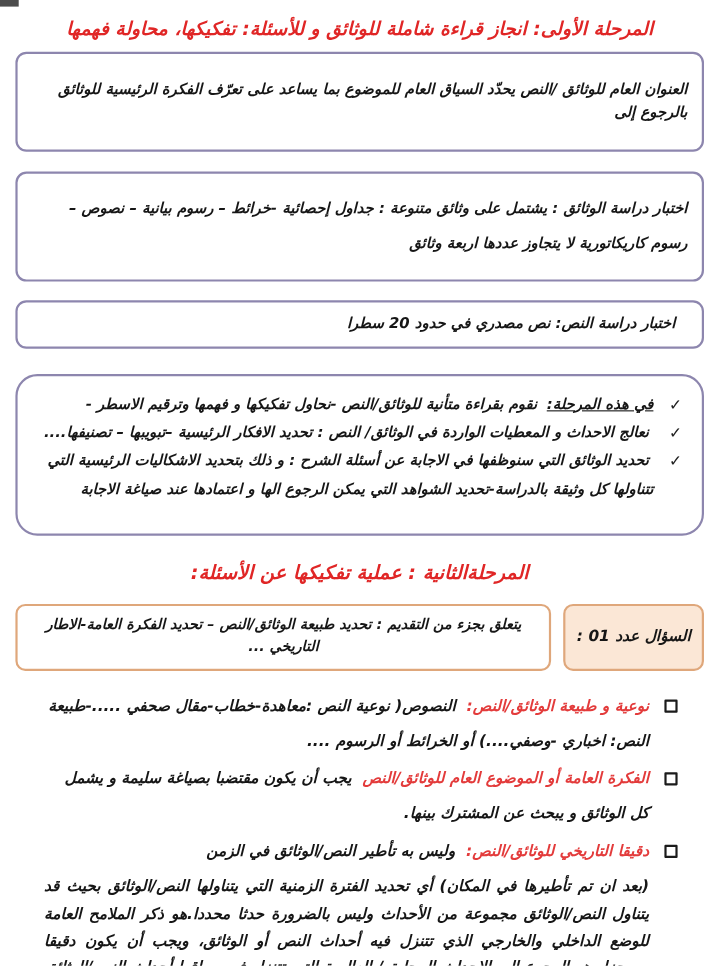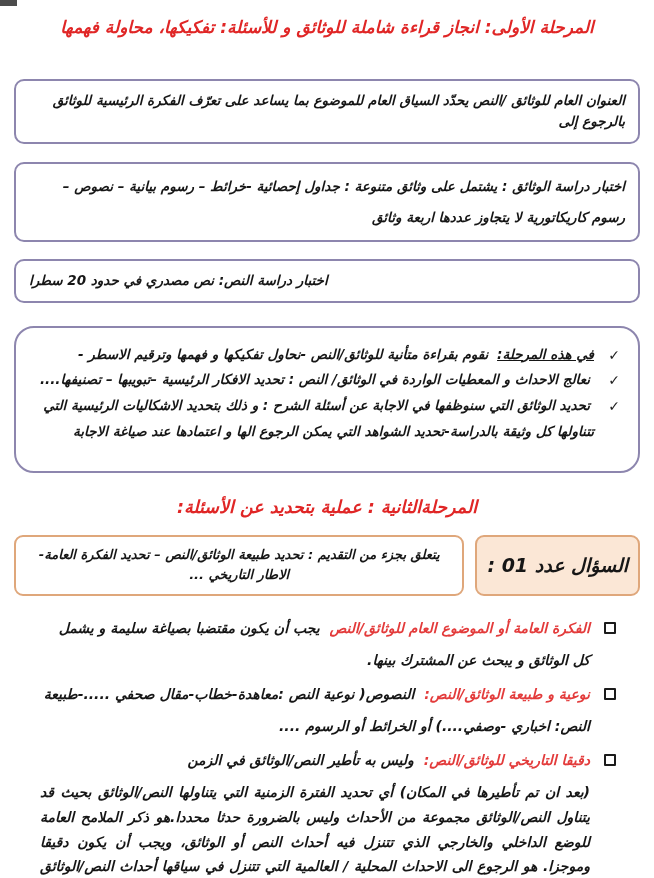--- a/index.html
+++ b/index.html
@@ -25,25 +25,25 @@
     margin:0;text-align:center;font-weight:bold;color:var(--title-red);
   }
   .title-1{padding-top:15px;font-size:17px;line-height:1.45;}
   .title-2{margin-top:22px;font-size:17.5px;line-height:1.4;}
 
   .pbox{
     border:2px solid var(--purple-border);
     border-radius:10px;
     background:#fff;
     font-size:13.5px;font-weight:bold;line-height:2.3;
-    padding:7px 13px;
+    padding:17px 13px;
   }
-  .box-1{margin-top:39px;text-align:right;line-height:1.6;padding:9px 13px;}
+  .box-1{margin-top:7px;text-align:right;line-height:1.6;padding:22px 13px;}
   .box-2{margin-top:18px;text-align:right;}
-  .box-3{margin-top:17px;text-align:left;line-height:1.6;padding:9px 13px;}
+  .box-3{margin-top:17px;text-align:right;line-height:1.6;padding:9px 24px;}
 
   .checklist-box{
     margin-top:23px;
     border:2px solid var(--purple-border);
     border-radius:20px;
     padding:14px 14px 26px 18px;
   }
   .check-item{
     position:relative;padding-right:30px;
     font-size:13.5px;font-weight:bold;line-height:1.92;
@@ -56,21 +56,21 @@
   .check-lead{text-decoration:underline;margin-top:12px;}
   .check-text{margin-right:4px;}
 
   .q-row{margin-top:15px;display:flex;gap:11px;align-items:stretch;}
   .q-label{
     min-width:114px;
     background:var(--peach-bg);
     border:2px solid var(--orange-border);
     border-radius:9px;
     display:flex;align-items:center;justify-content:center;
-    font-size:19px;font-weight:bold;
+    font-size:14px;font-weight:bold;
     padding:6px 10px;
   }
   .q-desc{
     flex:1;
     border:2px solid var(--orange-border);
     border-radius:9px;
     display:flex;align-items:center;justify-content:center;
     text-align:center;
     font-size:13px;font-weight:bold;
     padding:8px 12px;line-height:1.6;
@@ -124,37 +124,37 @@
     <div class="check-item">
       <span class="check-icon">✓</span>
       <span class="check-text">نعالج الاحداث و المعطيات الواردة في الوثائق/ النص : تحديد الافكار الرئيسية –تبويبها – تصنيفها....</span>
     </div>
     <div class="check-item">
       <span class="check-icon">✓</span>
       <span class="check-text">تحديد الوثائق التي سنوظفها في الاجابة عن أسئلة الشرح : و ذلك بتحديد الاشكاليات الرئيسية التي تتناولها كل وثيقة بالدراسة-تحديد الشواهد التي يمكن الرجوع الها و اعتمادها عند صياغة الاجابة</span>
     </div>
   </div>
 
-  <h2 class="title title-2">المرحلةالثانية : عملية بتحديد عن الأسئلة:</h2>
+  <h2 class="title title-2">المرحلةالثانية : عملية تفكيكها عن الأسئلة:</h2>
 
   <div class="q-row">
     <div class="q-label">السؤال عدد 01 :</div>
     <div class="q-desc">يتعلق بجزء من التقديم : تحديد طبيعة الوثائق/النص – تحديد الفكرة العامة-الاطار التاريخي ...</div>
   </div>
 
   <div class="bullets">
     <div class="bullet">
       <span class="square-icon"></span>
-      <span class="bullet-heading">الفكرة العامة أو الموضوع العام للوثائق/النص</span>
-      <span class="bullet-body">يجب أن يكون مقتضبا بصياغة سليمة و يشمل كل الوثائق و يبحث عن المشترك بينها.</span>
+      <span class="bullet-heading">نوعية و طبيعة الوثائق/النص:</span>
+      <span class="bullet-body">النصوص( نوعية النص :معاهدة-خطاب-مقال صحفي .....-طبيعة النص: اخباري -وصفي....) أو الخرائط أو الرسوم ....</span>
     </div>
     <div class="bullet">
       <span class="square-icon"></span>
-      <span class="bullet-heading">نوعية و طبيعة الوثائق/النص:</span>
-      <span class="bullet-body">النصوص( نوعية النص :معاهدة-خطاب-مقال صحفي .....-طبيعة النص: اخباري -وصفي....) أو الخرائط أو الرسوم ....</span>
+      <span class="bullet-heading">الفكرة العامة أو الموضوع العام للوثائق/النص</span>
+      <span class="bullet-body">يجب أن يكون مقتضبا بصياغة سليمة و يشمل كل الوثائق و يبحث عن المشترك بينها.</span>
     </div>
     <div class="bullet">
       <span class="square-icon"></span>
       <span class="bullet-heading">دقيقا التاريخي للوثائق/النص:</span>
       <span class="bullet-body">وليس به تأطير النص/الوثائق في الزمن</span>
       <p class="bullet-paragraph">(بعد ان تم تأطيرها في المكان) أي تحديد الفترة الزمنية التي يتناولها النص/الوثائق بحيث قد يتناول النص/الوثائق مجموعة من الأحداث وليس بالضرورة حدثا محددا.هو ذكر الملامح العامة للوضع الداخلي والخارجي الذي تتنزل فيه أحداث النص أو الوثائق، ويجب أن يكون دقيقا وموجزا. هو الرجوع الى الاحداث المحلية / العالمية التي تتنزل في سياقها أحداث النص/الوثائق ويكون ذلك بإيجاز وبدقة.</p>
     </div>
   </div>
 </div>
 

